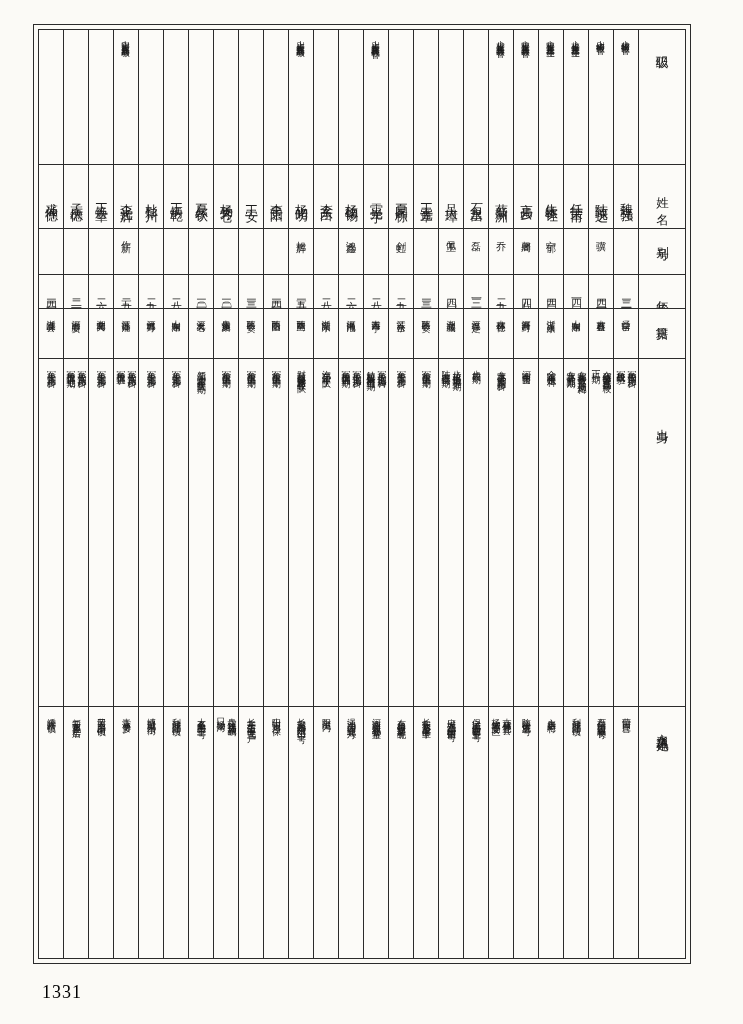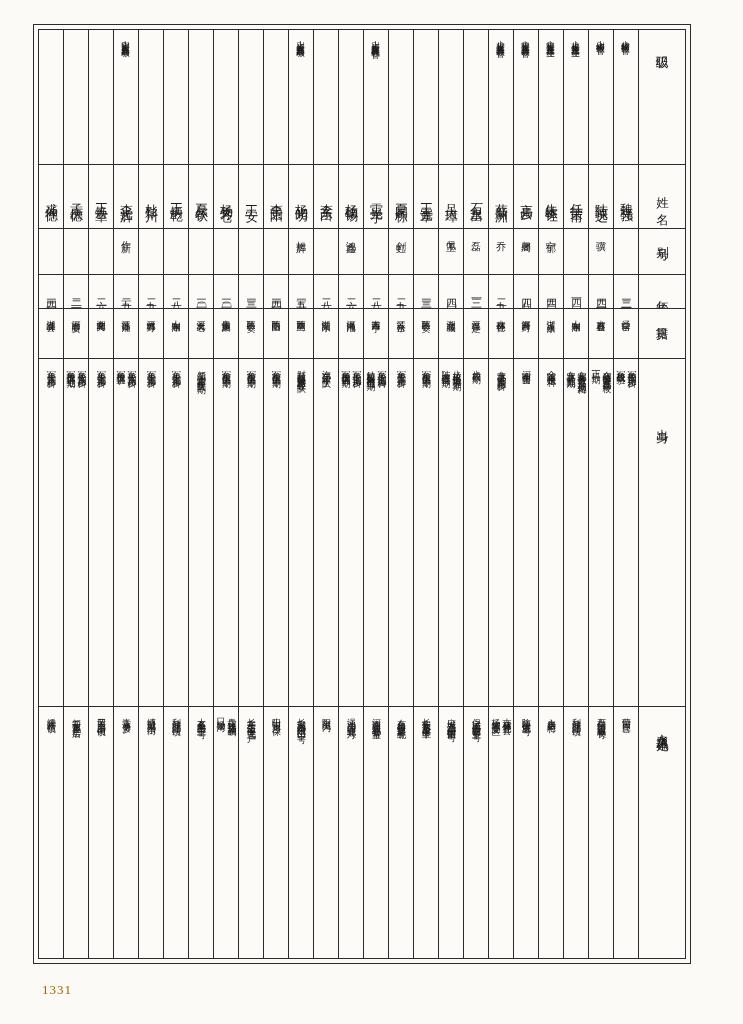--- a/index.html
+++ b/index.html
@@ -76,23 +76,23 @@
   .h-rank{letter-spacing:52px;padding-top:12px;}
   .h-name{letter-spacing:16px;padding-top:8px;}
   .h-alias{letter-spacing:7px;padding-top:4px;}
   .h-age{letter-spacing:2px;}
   .h-origin{letter-spacing:9px;padding-top:4px;}
   .h-bg{letter-spacing:130px;padding-top:56px;}
   .h-addr{letter-spacing:28px;padding-top:12px;}
   .page-number{
     position:absolute;
     left:42px;top:982px;
-    font-size:13px;
+    font-size:18px;
     letter-spacing:1px;
-    color:#a16207;
+    color:#000000;
   }
 </style>
 </head>
 <body>
 
 <div class="page">
 
   <div class="table-frame">
     <div class="cols" id="cols">
 

